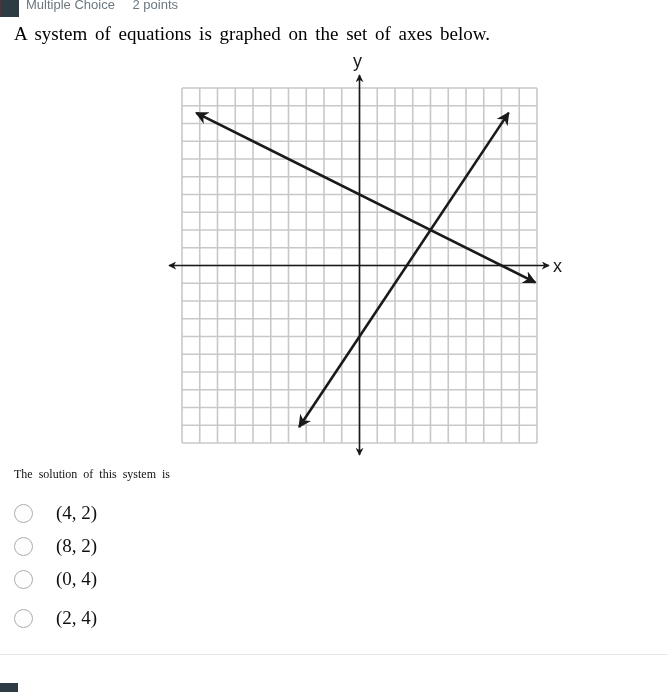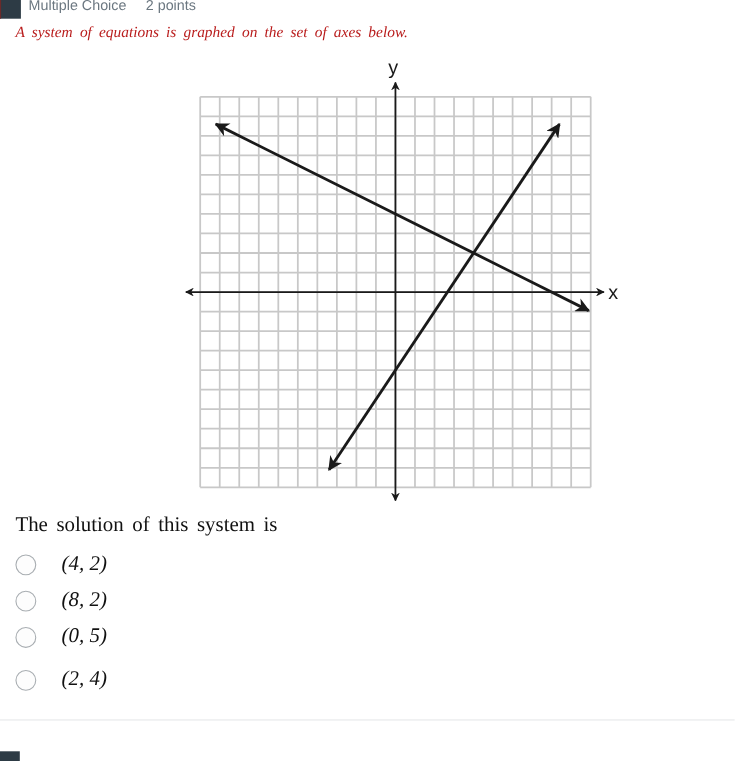--- a/index.html
+++ b/index.html
@@ -1,24 +1,24 @@
 <!DOCTYPE html>
 <html><head>
 <meta charset="utf-8">
 <style>
   html, body { margin: 0; padding: 0; background: #ffffff; }
   body { width: 668px; height: 692px; position: relative; overflow: hidden; font-family: "DejaVu Serif", serif; color: #111; }
   .q-badge { position: absolute; left: 0; top: 0; width: 18px; height: 17px; background: #2d3b45; border-left: 1px solid #6b2a2a; }
   .meta { position: absolute; left: 26px; top: -3px; font-family: "Liberation Sans", sans-serif; font-size: 13px; color: #6b7780; white-space: nowrap; }
   .meta span { margin-right: 14px; }
-  .prompt { position: absolute; left: 14px; top: 23px; font-family: "Liberation Serif", serif; font-size: 14px; word-spacing: 3px; color: #b91c1c; white-space: nowrap; font-style: italic; }
+  .prompt { position: absolute; left: 14px; top: 23px; font-family: "Liberation Serif", serif; font-size: 19px; word-spacing: 3px; color: #000000; white-space: nowrap; }
   .graph { position: absolute; left: 0; top: 0; }
-  .solution-label { position: absolute; left: 14px; top: 467px; font-family: "Liberation Serif", serif; font-size: 19px; word-spacing: 3px; white-space: nowrap; }
+  .solution-label { position: absolute; left: 14px; top: 467px; font-family: "Liberation Serif", serif; font-size: 12px; word-spacing: 3px; white-space: nowrap; }
   .choices { position: absolute; left: 0; top: 500px; }
-  .choice { position: absolute; left: 14px; height: 26px; display: flex; align-items: center; cursor: pointer; white-space: nowrap; font-style: italic; }
+  .choice { position: absolute; left: 14px; height: 26px; display: flex; align-items: center; cursor: pointer; white-space: nowrap; }
   .radio { width: 19px; height: 19px; border-radius: 50%; border: 1px solid #a9aeb2; background: #fdfdfd; box-sizing: border-box; }
   .choice-text { margin-left: 23px; font-family: "Liberation Serif", serif; font-size: 19px; }
   .divider { position: absolute; left: 0; top: 654px; width: 668px; height: 1px; background: #e6e8ea; }
   .next-badge { position: absolute; left: 0; top: 683px; width: 18px; height: 9px; background: #2d3b45; }
 </style>
 </head>
 <body>
 
 <div class="q-badge"></div>
 <div class="meta">
@@ -94,21 +94,21 @@
   <label class="choice" style="top:0px">
     <span class="radio"></span>
     <span class="choice-text">(4, 2)</span>
   </label>
   <label class="choice" style="top:33px">
     <span class="radio"></span>
     <span class="choice-text">(8, 2)</span>
   </label>
   <label class="choice" style="top:66px">
     <span class="radio"></span>
-    <span class="choice-text">(0, 5)</span>
+    <span class="choice-text">(0, 4)</span>
   </label>
   <label class="choice" style="top:105px">
     <span class="radio"></span>
     <span class="choice-text">(2, 4)</span>
   </label>
 </div>
 
 <div class="divider"></div>
 <div class="next-badge"></div>
 

